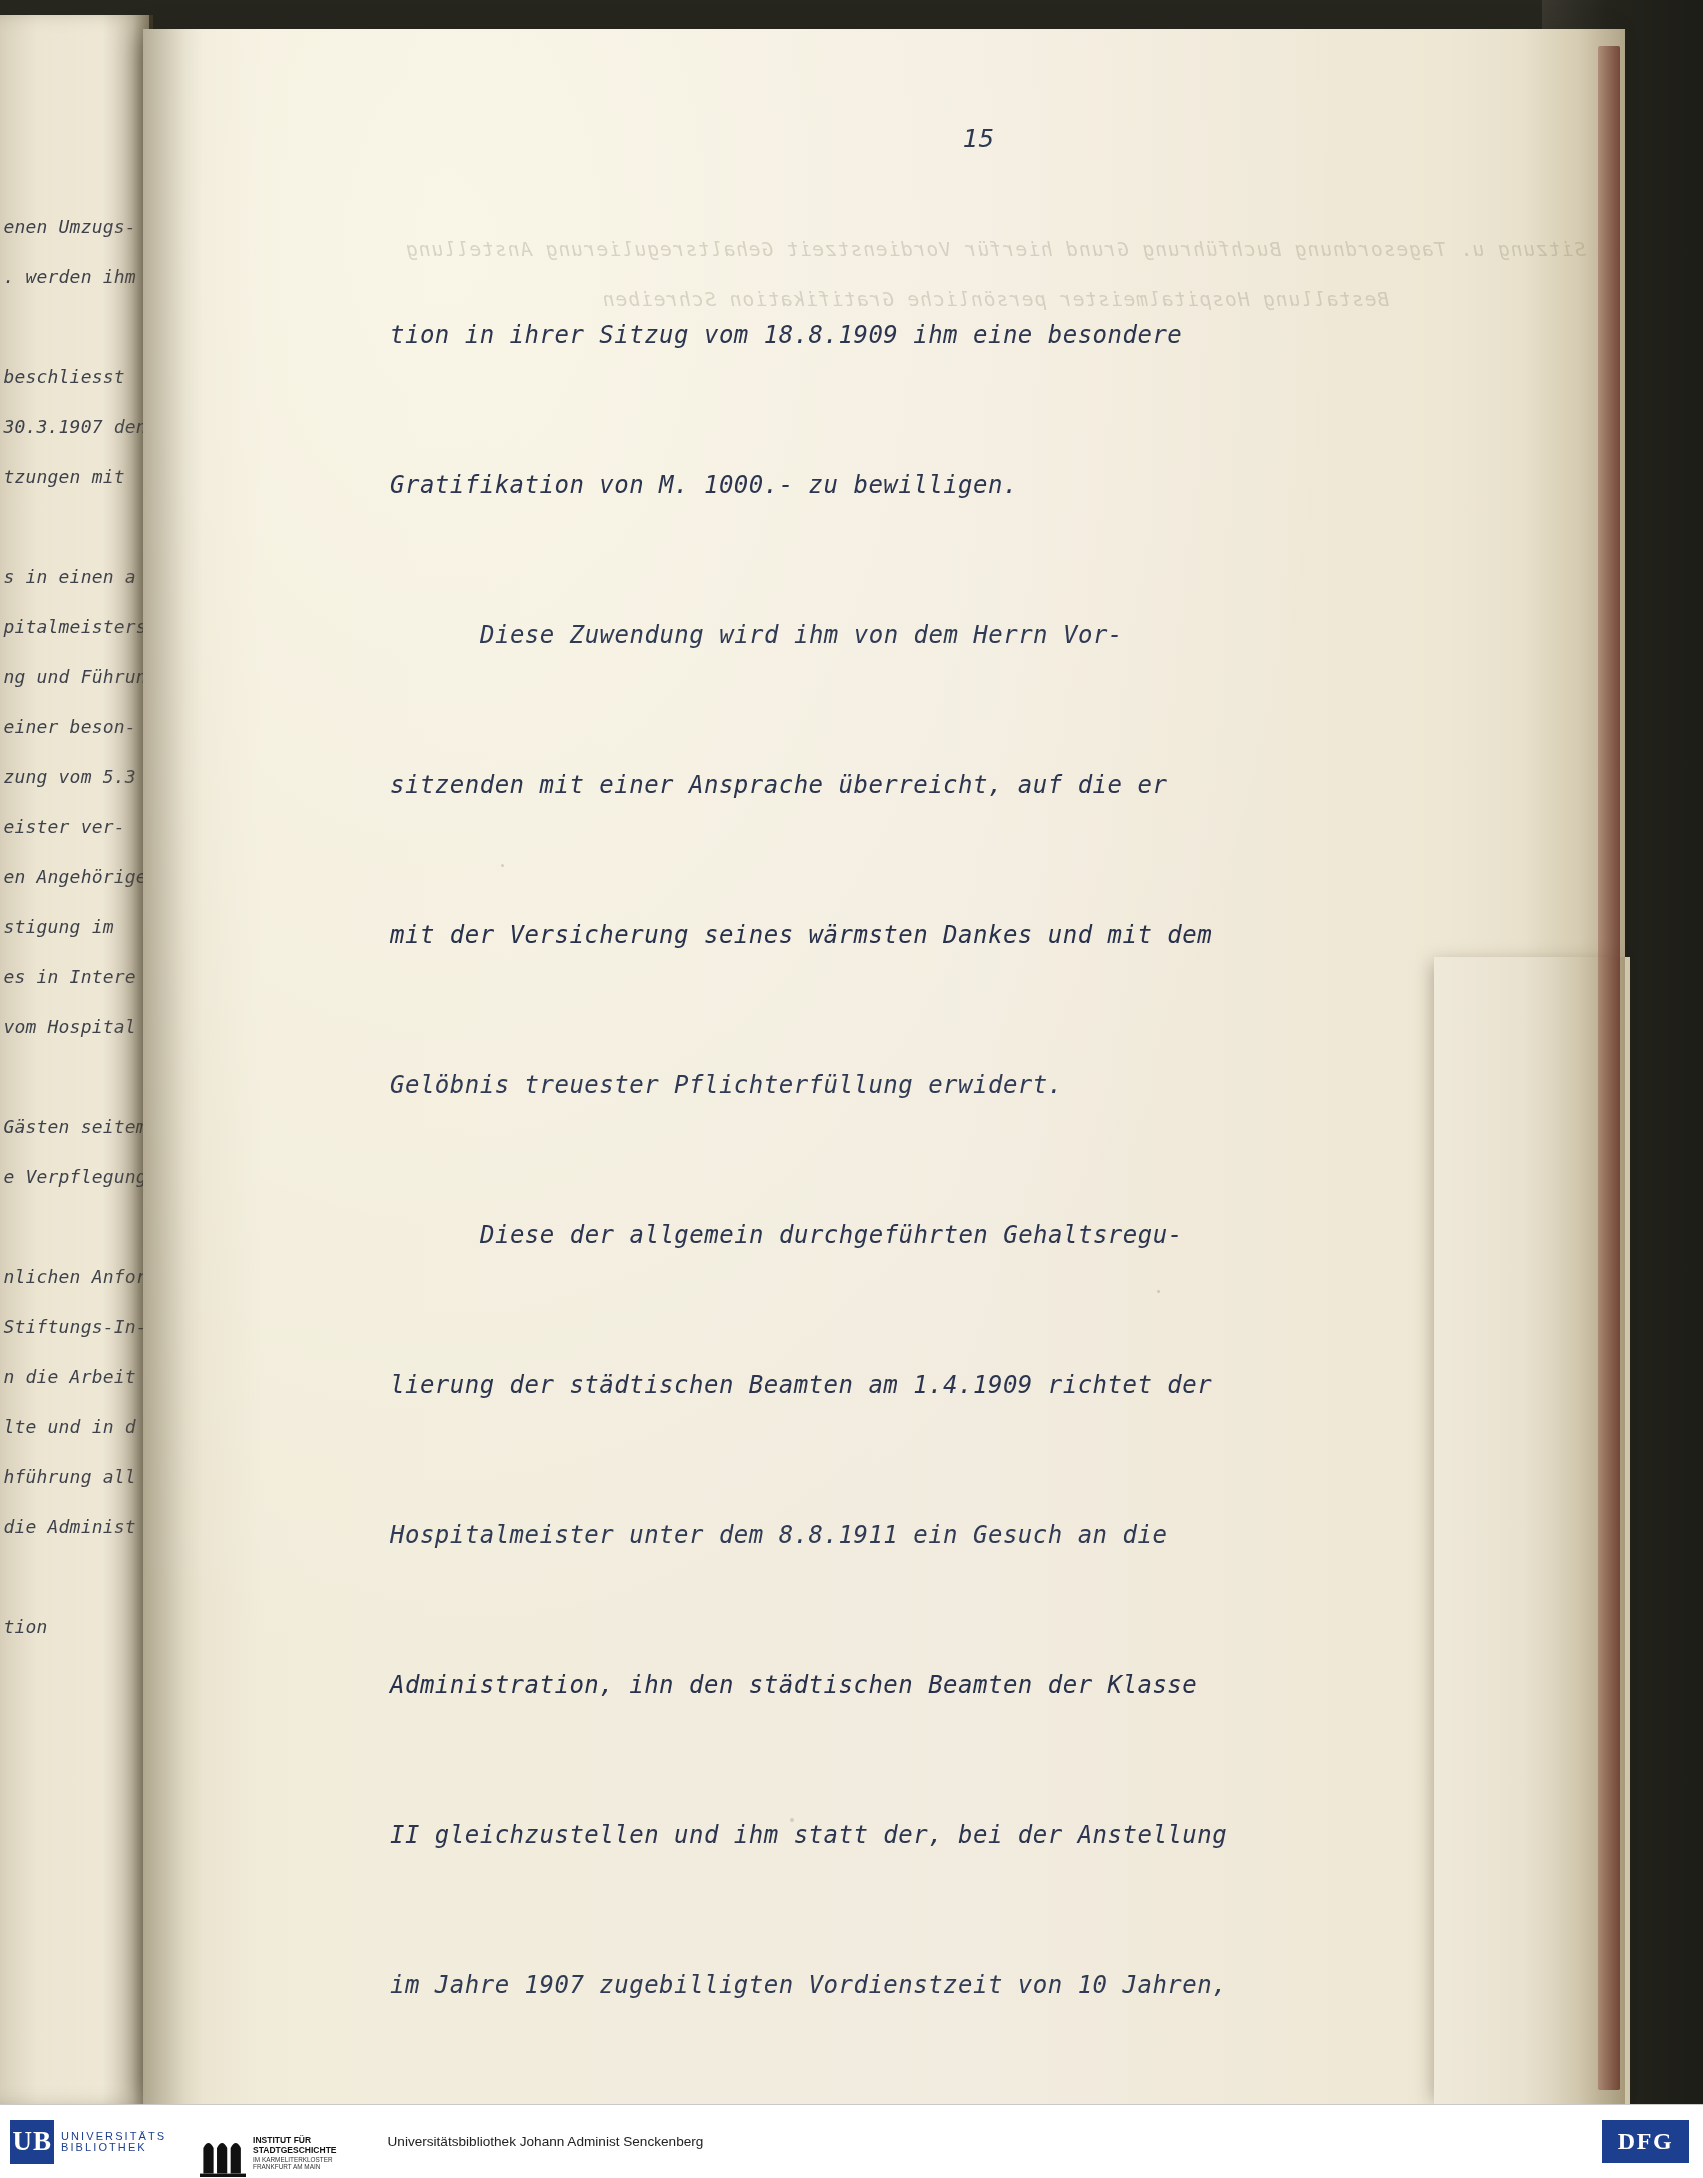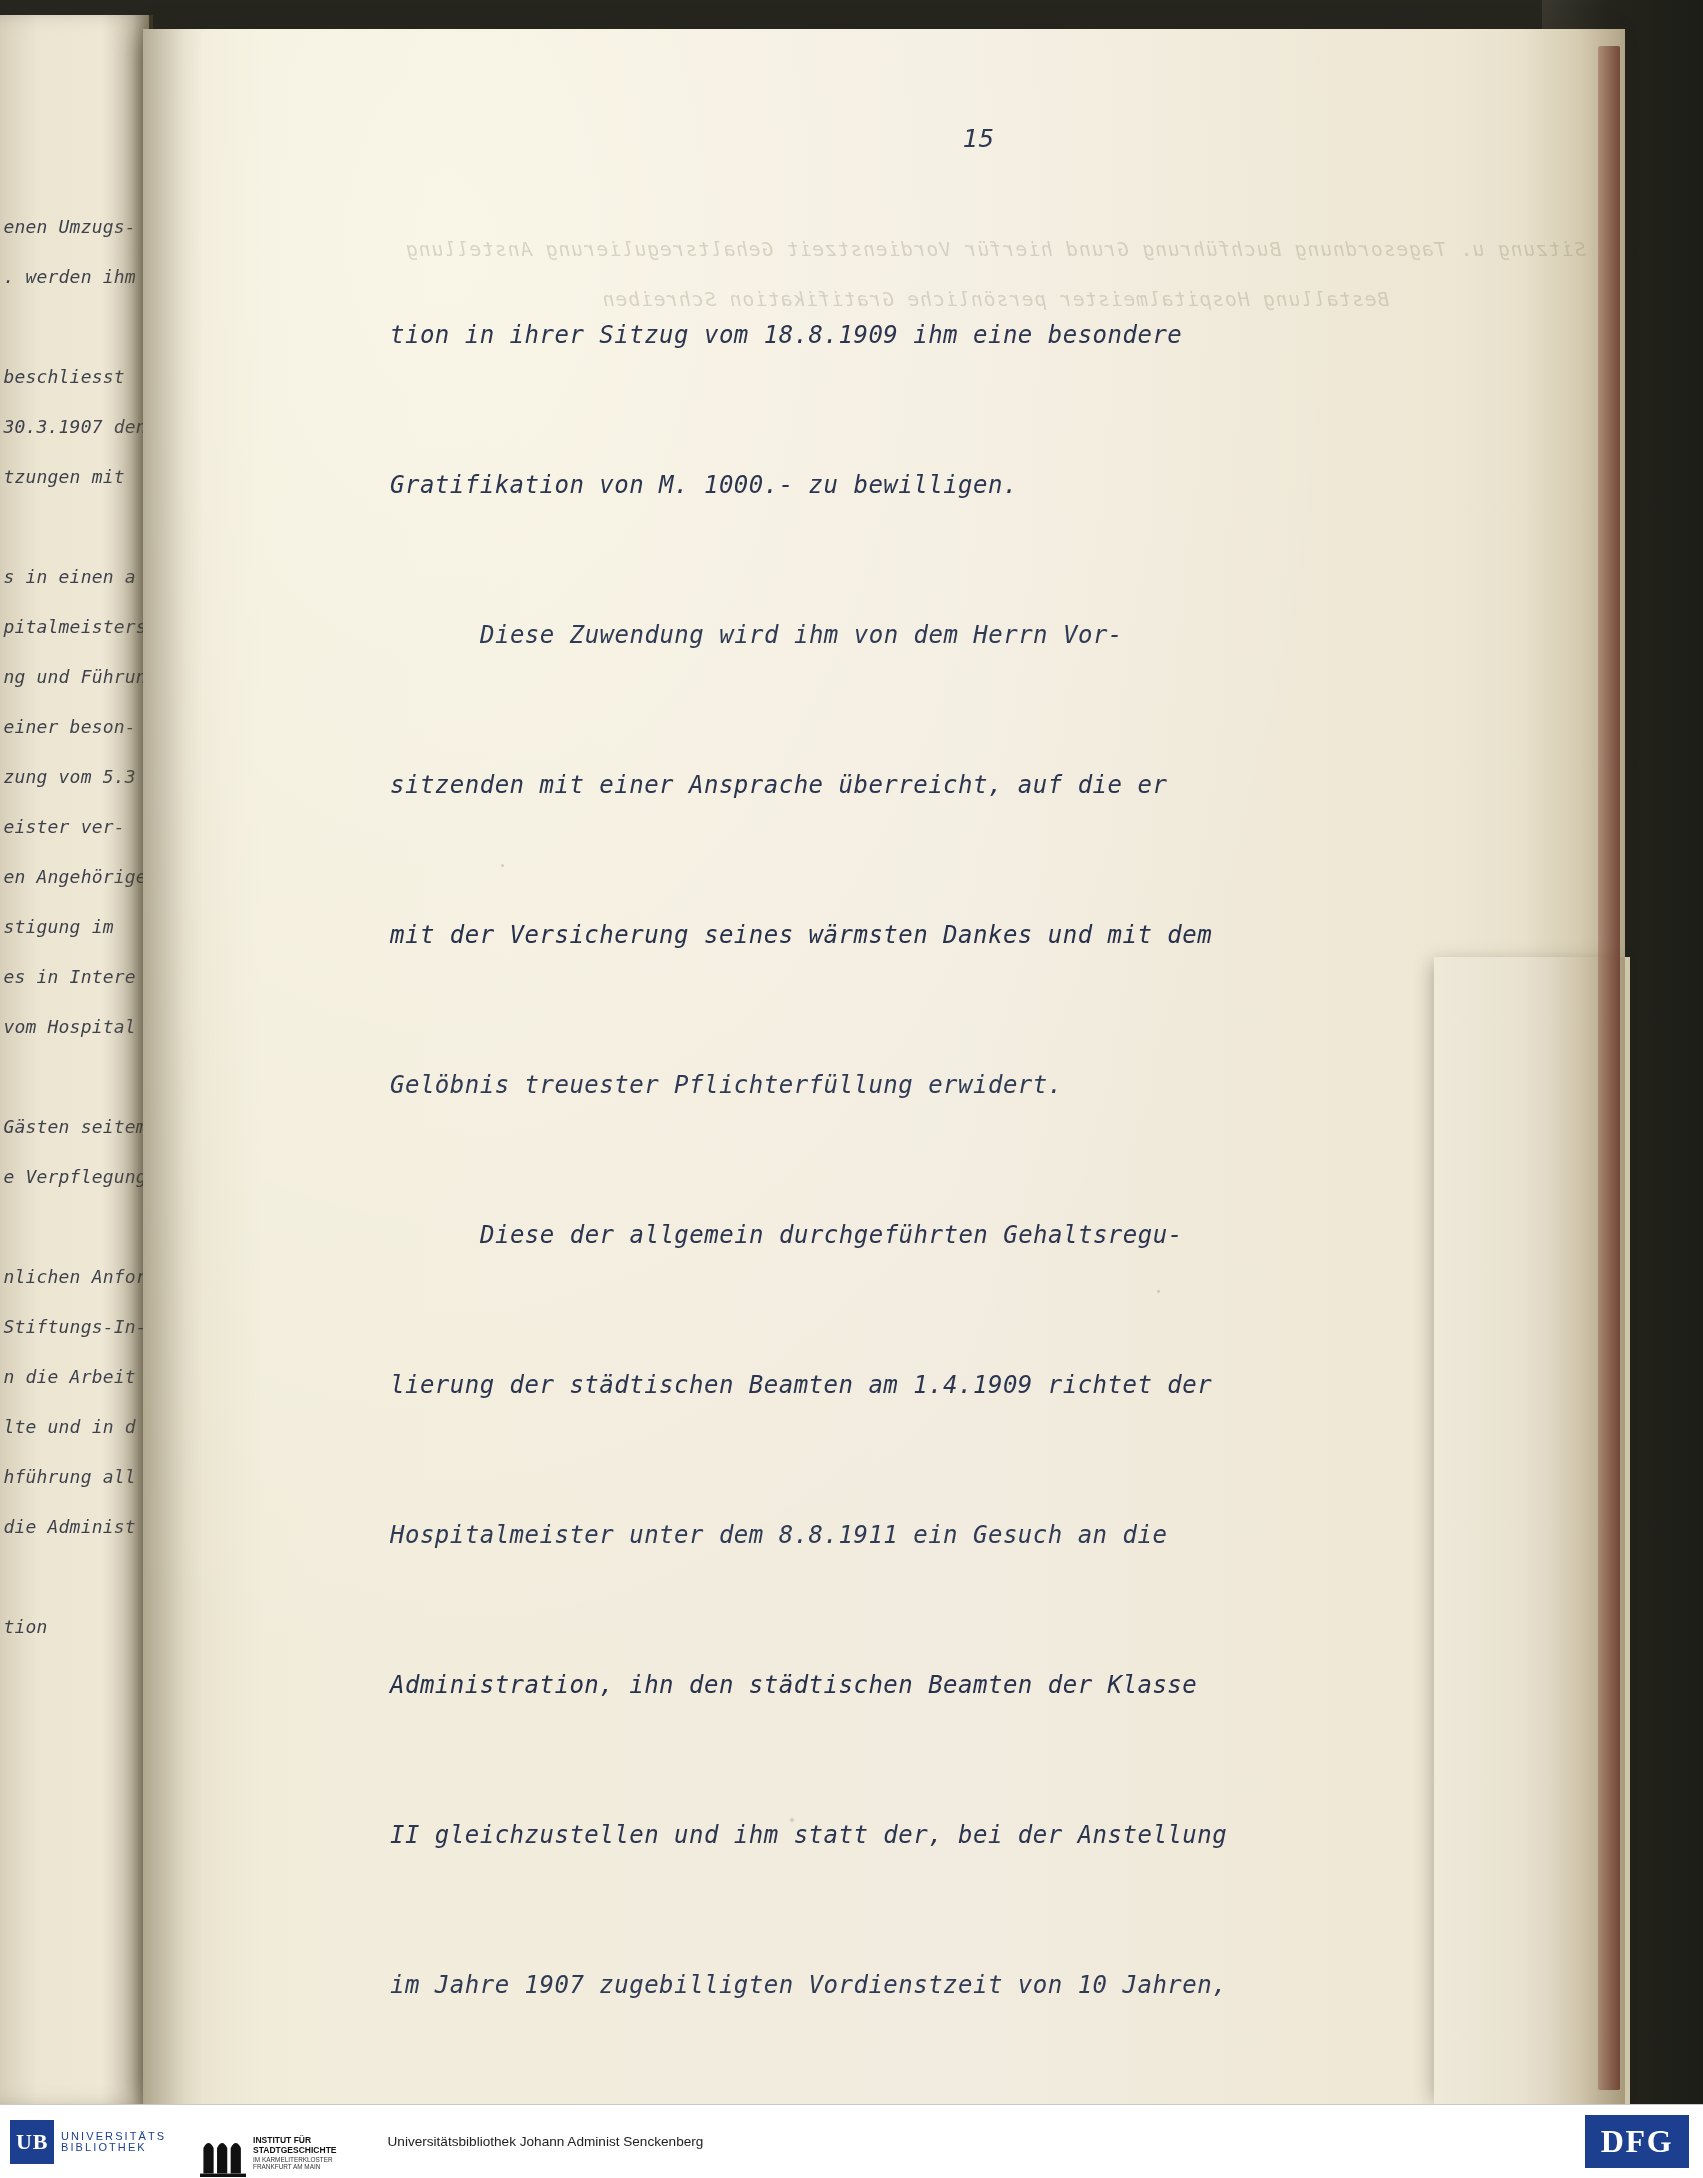--- a/index.html
+++ b/index.html
@@ -209,21 +209,21 @@
     align-items: center;
     gap: 6.8px;
   }
   .ub-mark {
     width: 44px;
     height: 44px;
     background: #1d3f8f;
     color: #ffffff;
     font-family: "Liberation Serif", serif;
     font-weight: bold;
-    font-size: 22px;
+    font-size: 27px;
     display: flex;
     align-items: center;
     justify-content: center;
     letter-spacing: 0.9px;
   }
   .ub-words {
     font-family: "Liberation Sans", sans-serif;
     font-size: 11px;
     line-height: 11px;
     color: #1d3f8f;
@@ -264,21 +264,21 @@
     margin-left: auto;
     margin-right: 15.3px;
     display: flex;
     align-items: center;
   }
   .dfg-mark {
     background: #1d3f8f;
     color: #fff;
     font-family: "Liberation Serif", serif;
     font-weight: bold;
-    font-size: 32px;
+    font-size: 24px;
     letter-spacing: 1.7px;
     padding: 7.7px 15.3px;
   }
 
   
   .speck {
     position: absolute;
     background: rgba(120,105,75,0.25);
     border-radius: 50%;
     pointer-events: none;

